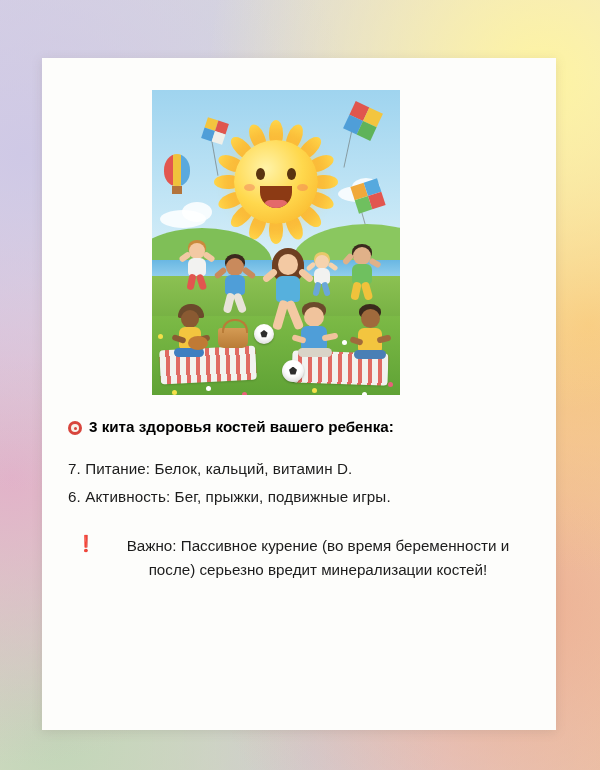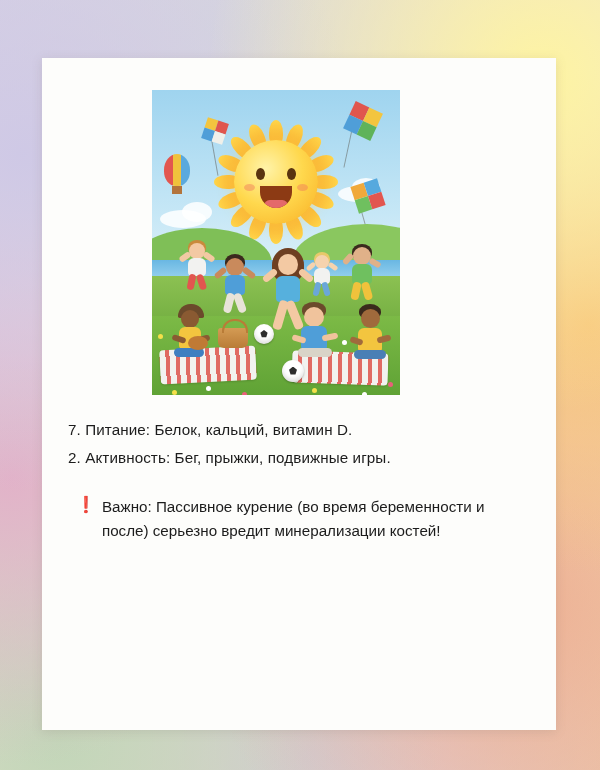--- a/index.html
+++ b/index.html
@@ -257,20 +257,21 @@
     margin-top: 26px;
     display: flex;
     align-items: flex-start;
     gap: 6px;
     padding-left: 8px;
   }
   .note .note-text {
     font-size: 15.2px;
     line-height: 1.6;
     color: #1c1c1c;
+    text-align: center;
   }
   .bang {
     color: #e23b2e;
     font-weight: bold;
     font-size: 16px;
   }
   .target {
     position: relative;
     display: inline-block;
     width: 14px; height: 14px;
@@ -461,24 +462,28 @@
       <div class="flower" style="left:90px; top:302px; background:#e8607a;"></div>
       <div class="flower" style="left:160px; top:298px; background:#f4e04a;"></div>
       <div class="flower" style="left:210px; top:302px; background:#ffffff;"></div>
       <div class="flower" style="left:236px; top:292px; background:#e8607a;"></div>
       <div class="flower" style="left:6px; top:244px; background:#f4e04a;"></div>
       <div class="flower" style="left:190px; top:250px; background:#ffffff;"></div>
     </div>
 
     <div id="content">
 
+      <div class="heading-row">
+        <span class="target"></span>
+        <span class="label">3 кита здоровья костей вашего ребенка:</span>
+      </div>
 
       <div class="list">
         <div class="line">7. Питание: Белок, кальций, витамин D.</div>
-        <div class="line">2. Активность: Бег, прыжки, подвижные игры.</div>
+        <div class="line">6. Активность: Бег, прыжки, подвижные игры.</div>
       </div>
 
       <div class="note">
         <span class="bang">❗</span>
         <span class="note-text">Важно: Пассивное курение (во время беременности и после) серьезно вредит минерализации костей!</span>
       </div>
 
     </div>
   </div>
 </div>

